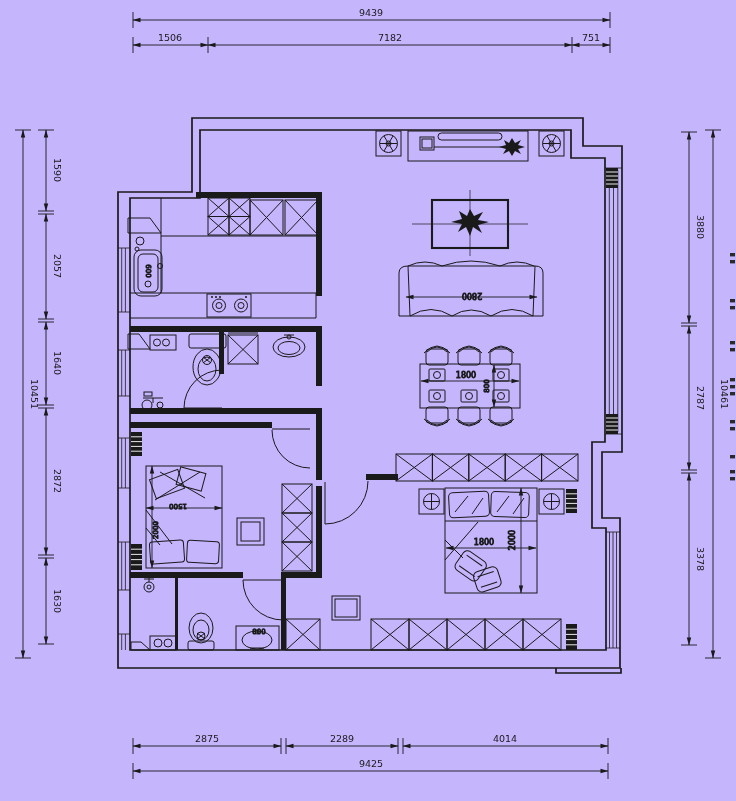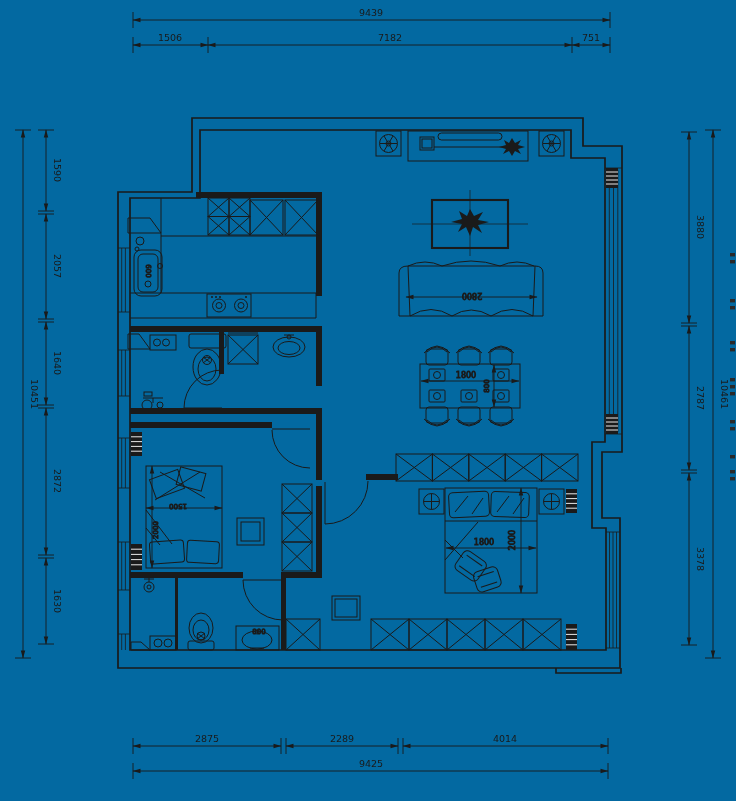--- a/index.html
+++ b/index.html
@@ -1,16 +1,16 @@
 <!DOCTYPE html>
 <html><head>
 <meta charset="utf-8">
 <style>
   html,body{margin:0;padding:0;background:#ffffff;}
-  .page{width:736px;height:801px;position:relative;background:#0369a1;font-family:"DejaVu Sans",sans-serif;}
+  .page{width:736px;height:801px;position:relative;background:#c4b5fd;font-family:"DejaVu Sans",sans-serif;}
   svg{display:block;}
   text{fill:#1a1a1a;font-family:"DejaVu Sans",sans-serif;}
   .dimtx{font-size:9.5px;}
   .lbl8{font-size:8px;}
   .lbl7{font-size:7px;}
   .ext{stroke:#1a1a1a;stroke-width:1.7;fill:none;}
   .wall{fill:#1a1a1a;stroke:none;}
   .furn *{stroke:#1a1a1a;fill:none;stroke-width:1;}
   .furn .fill{fill:#1a1a1a;stroke:none;}
   .thin{stroke-width:0.7 !important;}

